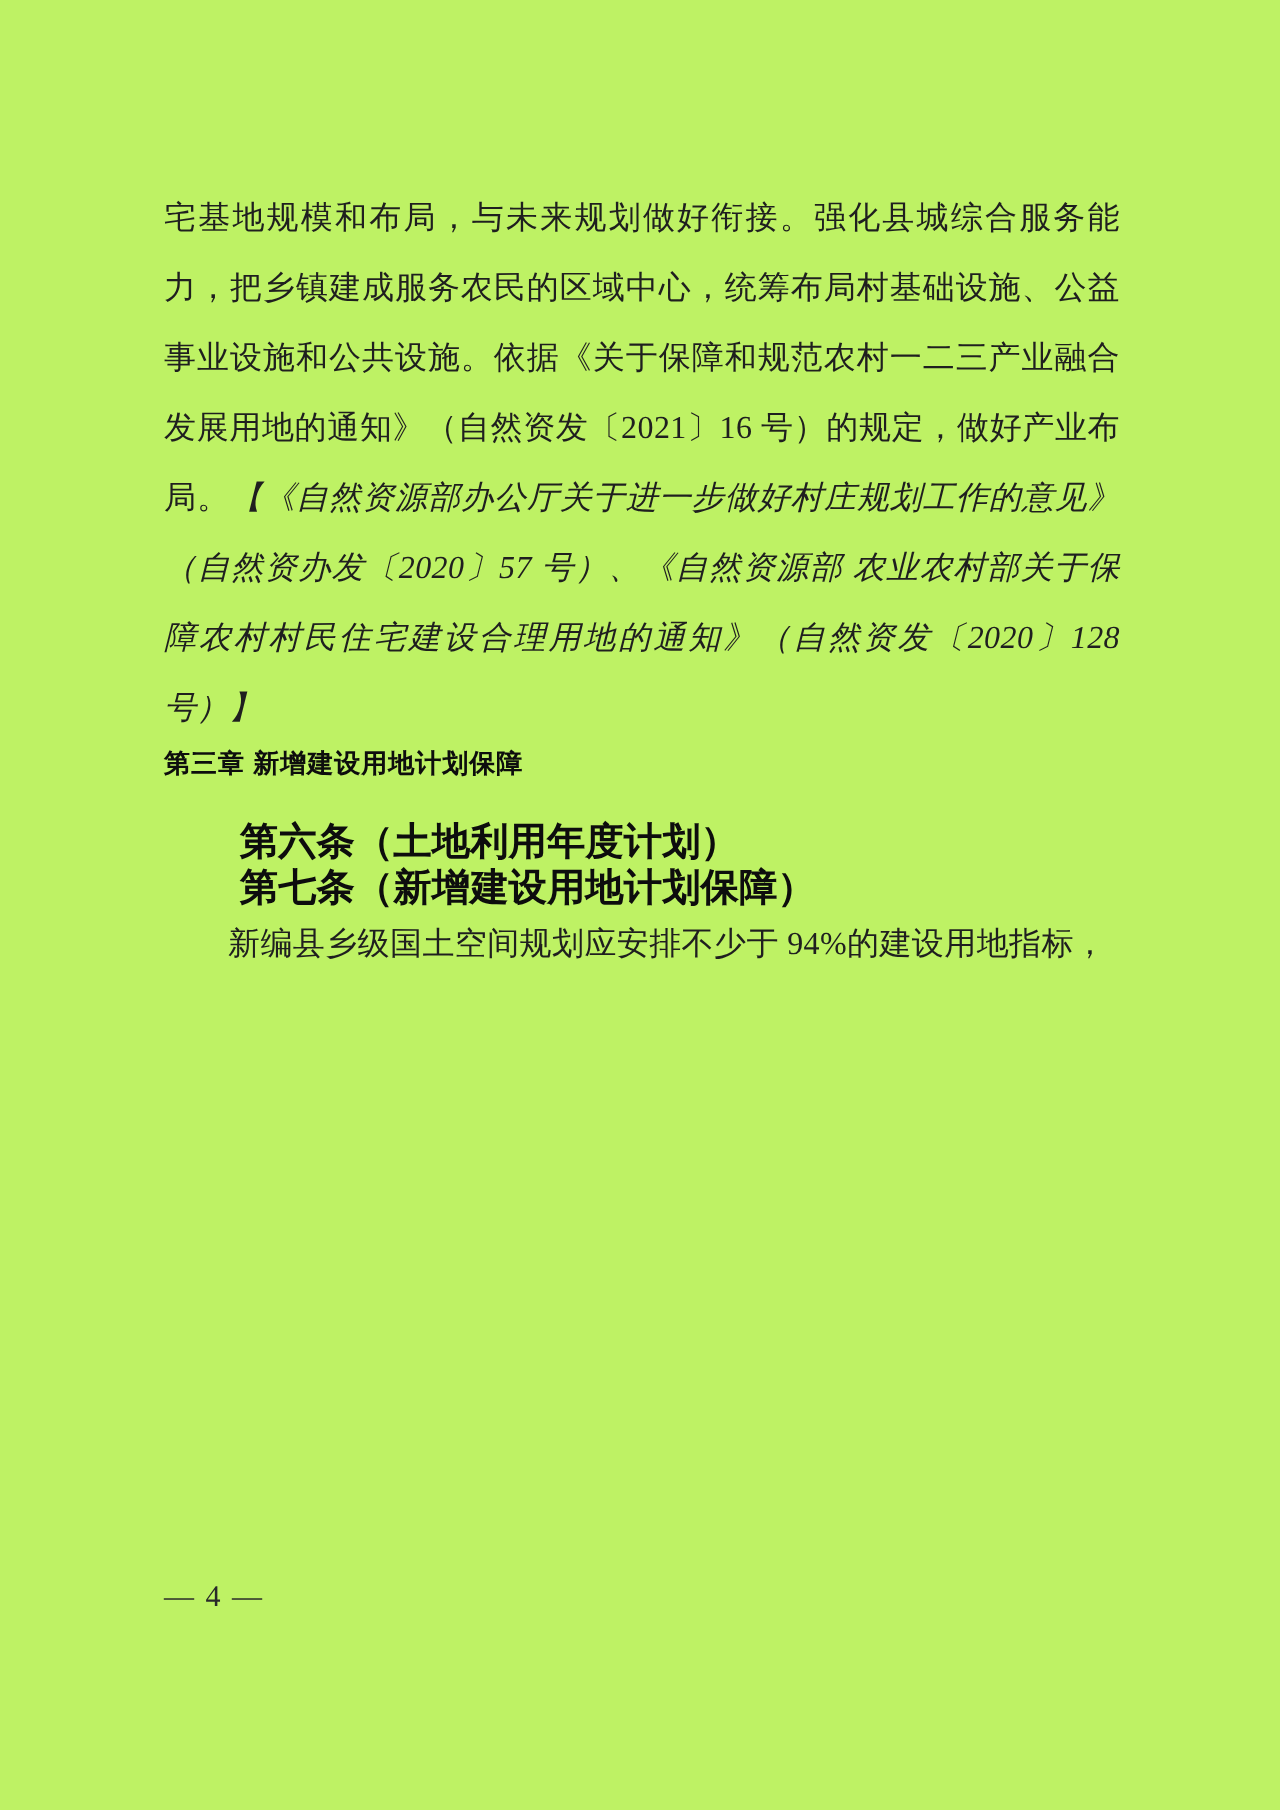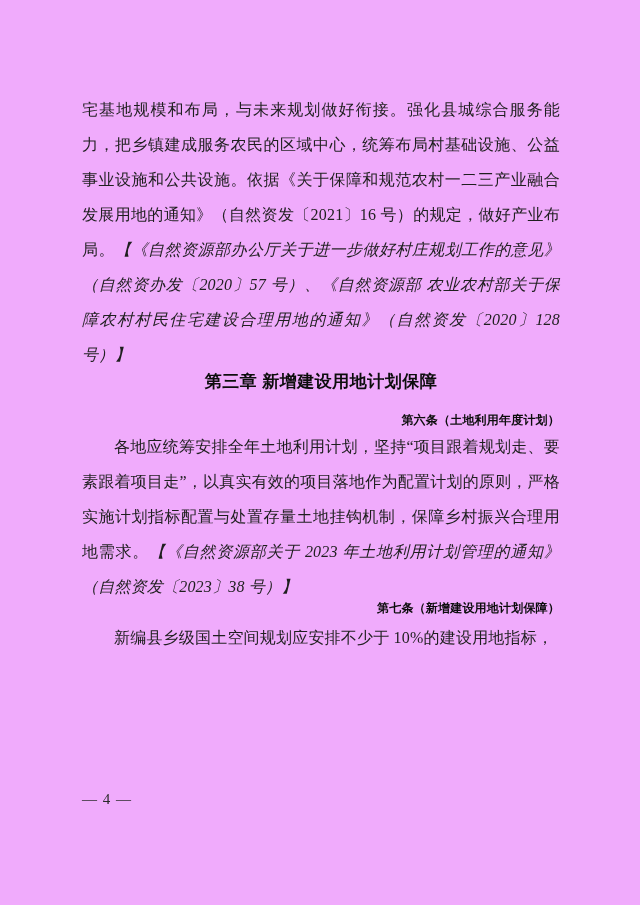--- a/index.html
+++ b/index.html
@@ -7,21 +7,21 @@
   body {
     background: #ffffff;
     font-family: "Liberation Serif", "DejaVu Serif", serif;
     color: #1f1f1f;
     overflow: hidden;
   }
   .sheet {
     position: relative;
     width: 640px;
     height: 905px;
-    background: #f0abfc;
+    background: #bef264;
     overflow: hidden;
   }
   .body-text {
     position: absolute;
     left: 82px;
     top: 0;
     width: 478px;
     padding-top: 92px;
     font-size: 16px;
     line-height: 35px;
@@ -30,36 +30,36 @@
   }
   .para { text-indent: 2em; }
   .para.no-indent { text-indent: 0; }
   .cite {
     font-style: italic;
     font-family: "Liberation Serif", "DejaVu Serif", serif;
   }
   .chapter {
     font-family: "Liberation Sans", "DejaVu Sans", sans-serif;
     font-weight: 700;
-    font-size: 17px;
+    font-size: 13px;
     color: #0d0d0d;
-    text-align: center;
+    text-align: left;
     text-indent: 0;
     line-height: 35px;
     margin-top: -8px;
     letter-spacing: 0.5px;
   }
   .article {
-    font-family: Liberation Mono, monospace;
+    font-family: Liberation Serif, serif;
     font-weight: 700;
-    font-size: 12px;
+    font-size: 19px;
     color: #0d0d0d;
     line-height: 35px;
     text-indent: 2em;
-    text-align: right;
+    text-align: left;
   }
   .article.art6 { margin-top: 5px; }
   .article.art7 { margin-top: -12px; }
   .para.pb { margin-top: -3px; }
   .para.pc { margin-top: -10px; }
   .para.pd { margin-top: -7px; }
   .page-number {
     position: absolute;
     left: 82px;
     top: 789px;
@@ -76,22 +76,21 @@
 <div class="sheet">
   <main class="body-text">
 
     <p class="para no-indent"><span>宅基地规模和布局，与未来规划做好衔接。强化县城综合服务能力，把乡镇建成服务农民的区域中心，统筹布局村基础设施、公益事业设施和公共设施。依据《关于保障和规范农村一二三产业融合发展用地的通知》（自然资发〔2021〕16 号）的规定，做好产业布局。</span><span class="cite">【《自然资源部办公厅关于进一步做好村庄规划工作的意见》（自然资办发〔2020〕57 号）、《自然资源部 农业农村部关于保障农村村民住宅建设合理用地的通知》（自然资发〔2020〕128 号）】</span></p>
 
     <h1 class="chapter">第三章 新增建设用地计划保障</h1>
 
     <h2 class="article art6">第六条（土地利用年度计划）</h2>
 
 
-    <p class="para pc"><span>各地应统筹安排全年土地利用计划，坚持“项目跟着规划走、要素跟着项目走”，以真实有效的项目落地作为配置计划的原则，严格实施计划指标配置与处置存量土地挂钩机制，保障乡村振兴合理用地需求。</span><span class="cite">【《自然资源部关于 2023 年土地利用计划管理的通知》（自然资发〔2023〕38 号）】</span></p>
 
     <h2 class="article art7">第七条（新增建设用地计划保障）</h2>
 
-    <p class="para pd"><span>新编县乡级国土空间规划应安排不少于 10%的建设用地指标，</span></p>
+    <p class="para pd"><span>新编县乡级国土空间规划应安排不少于 94%的建设用地指标，</span></p>
 
   </main>
 
   <div class="page-number">— 4 —</div>
 </div>
 
 </body></html>

